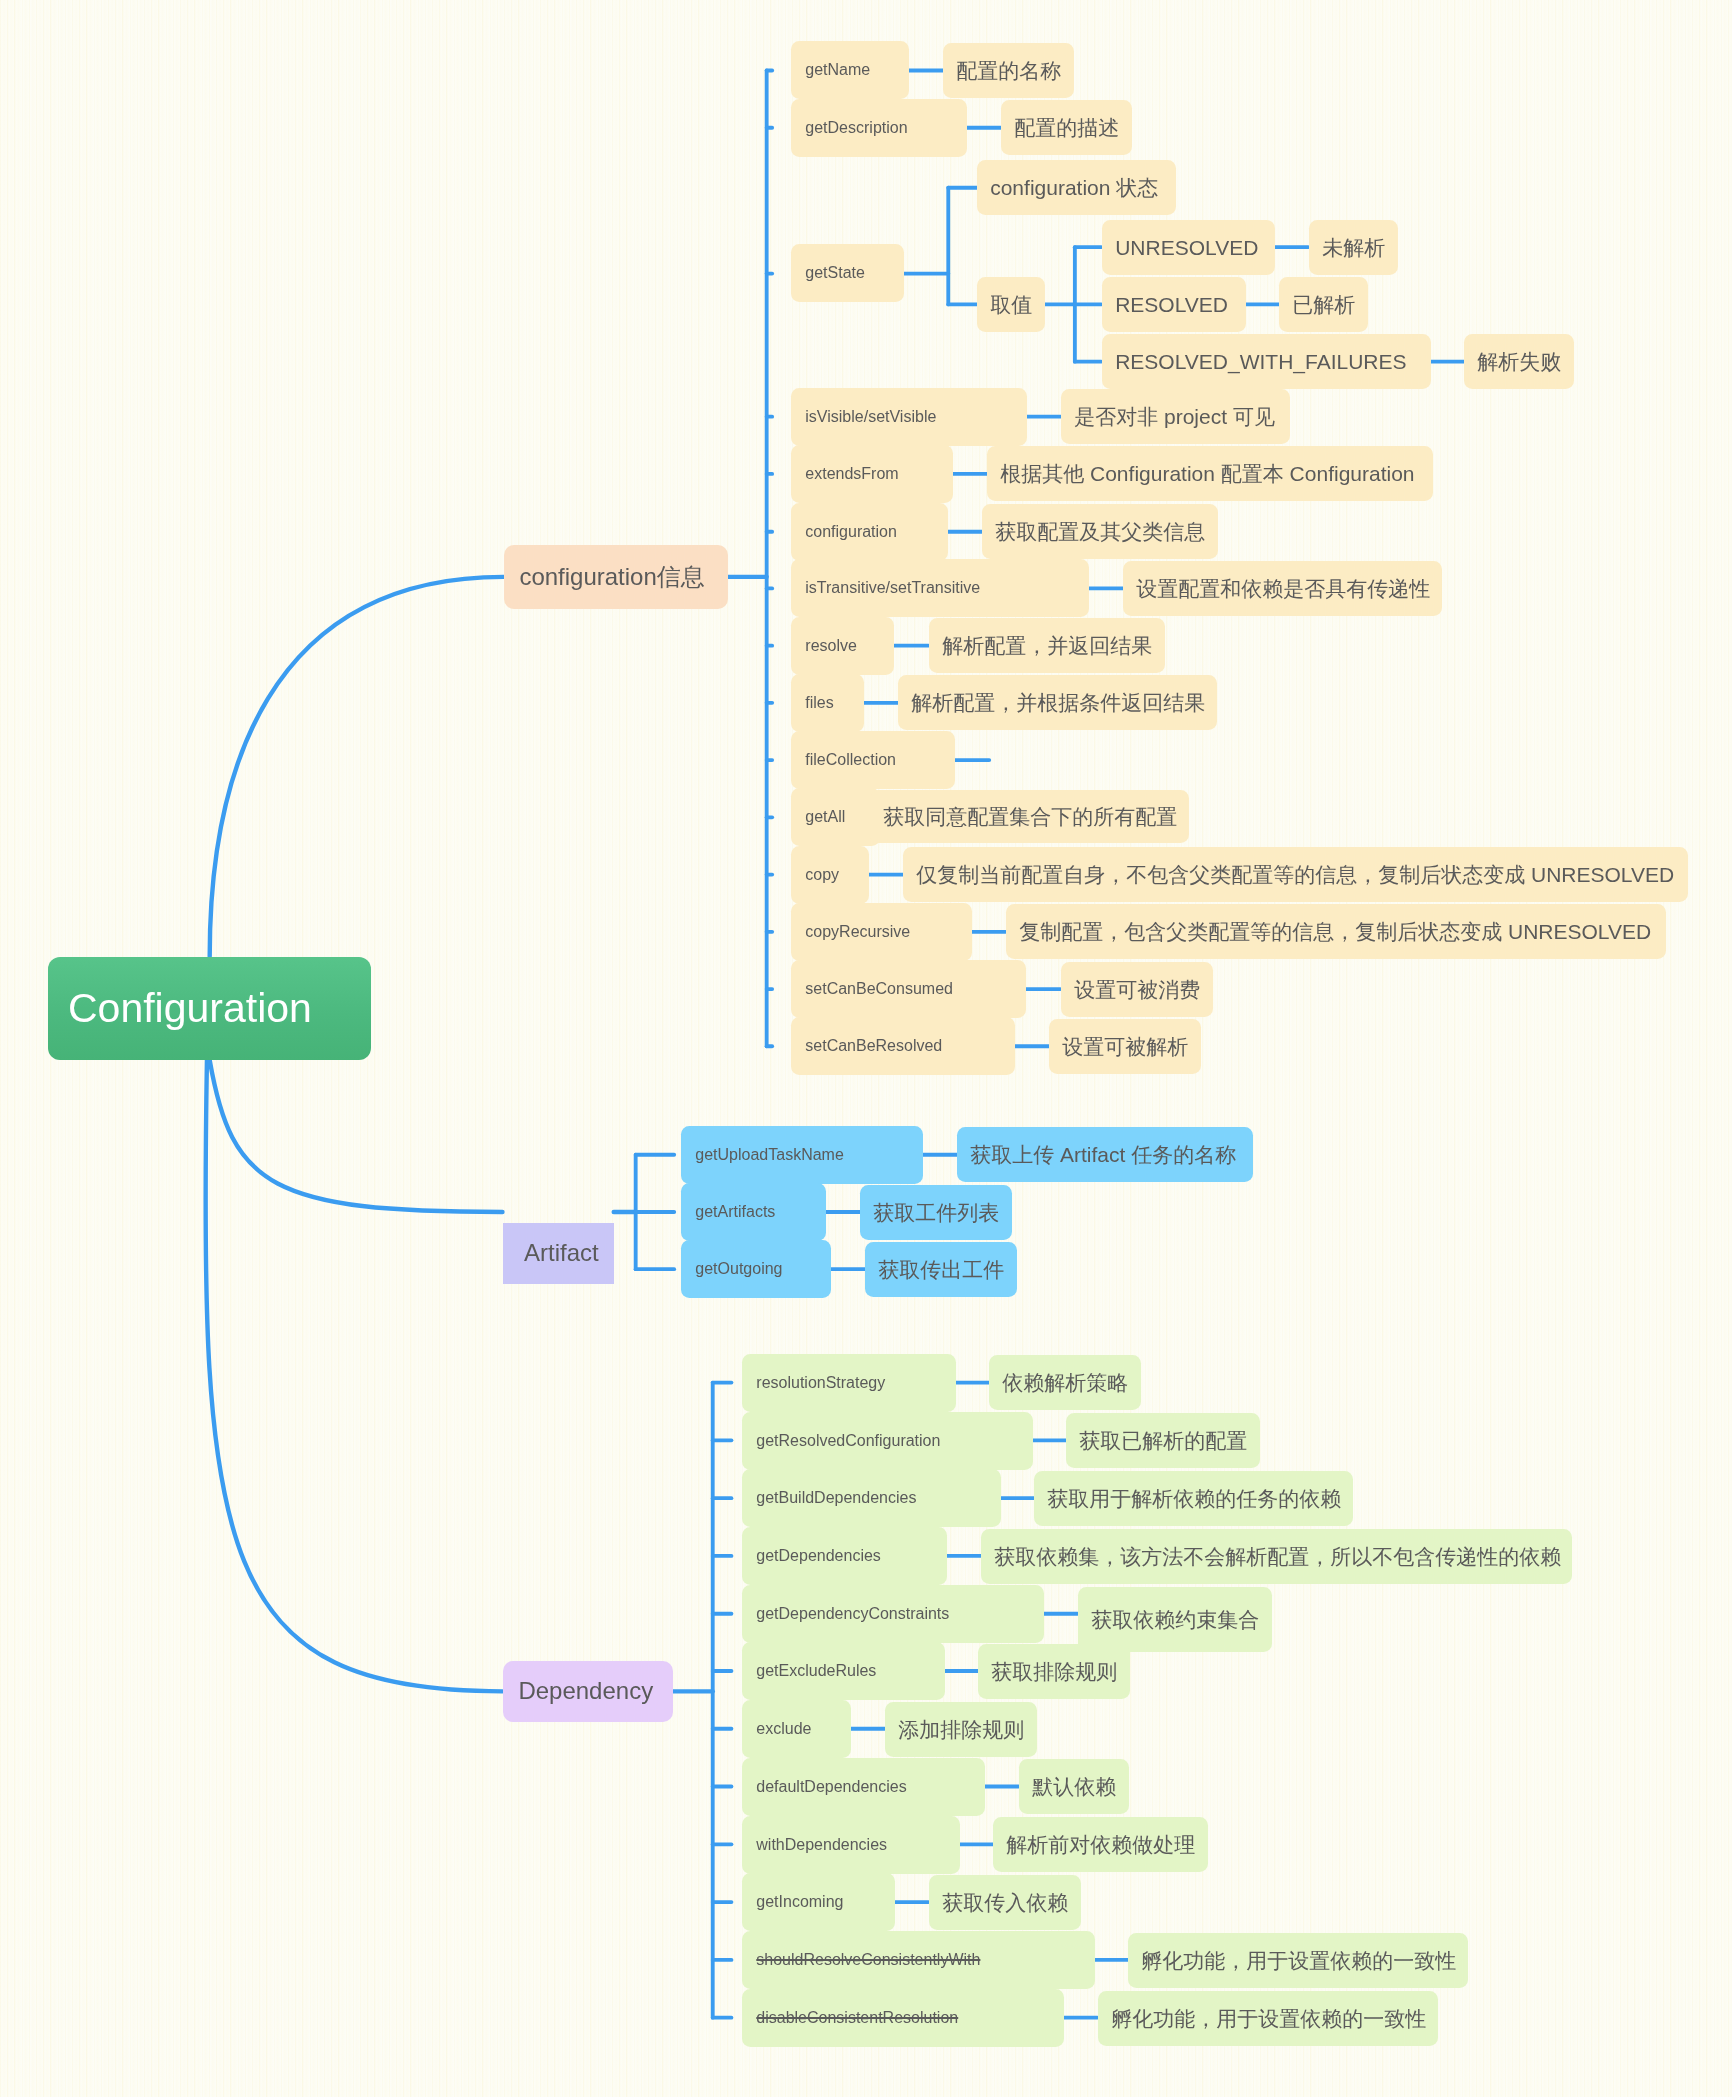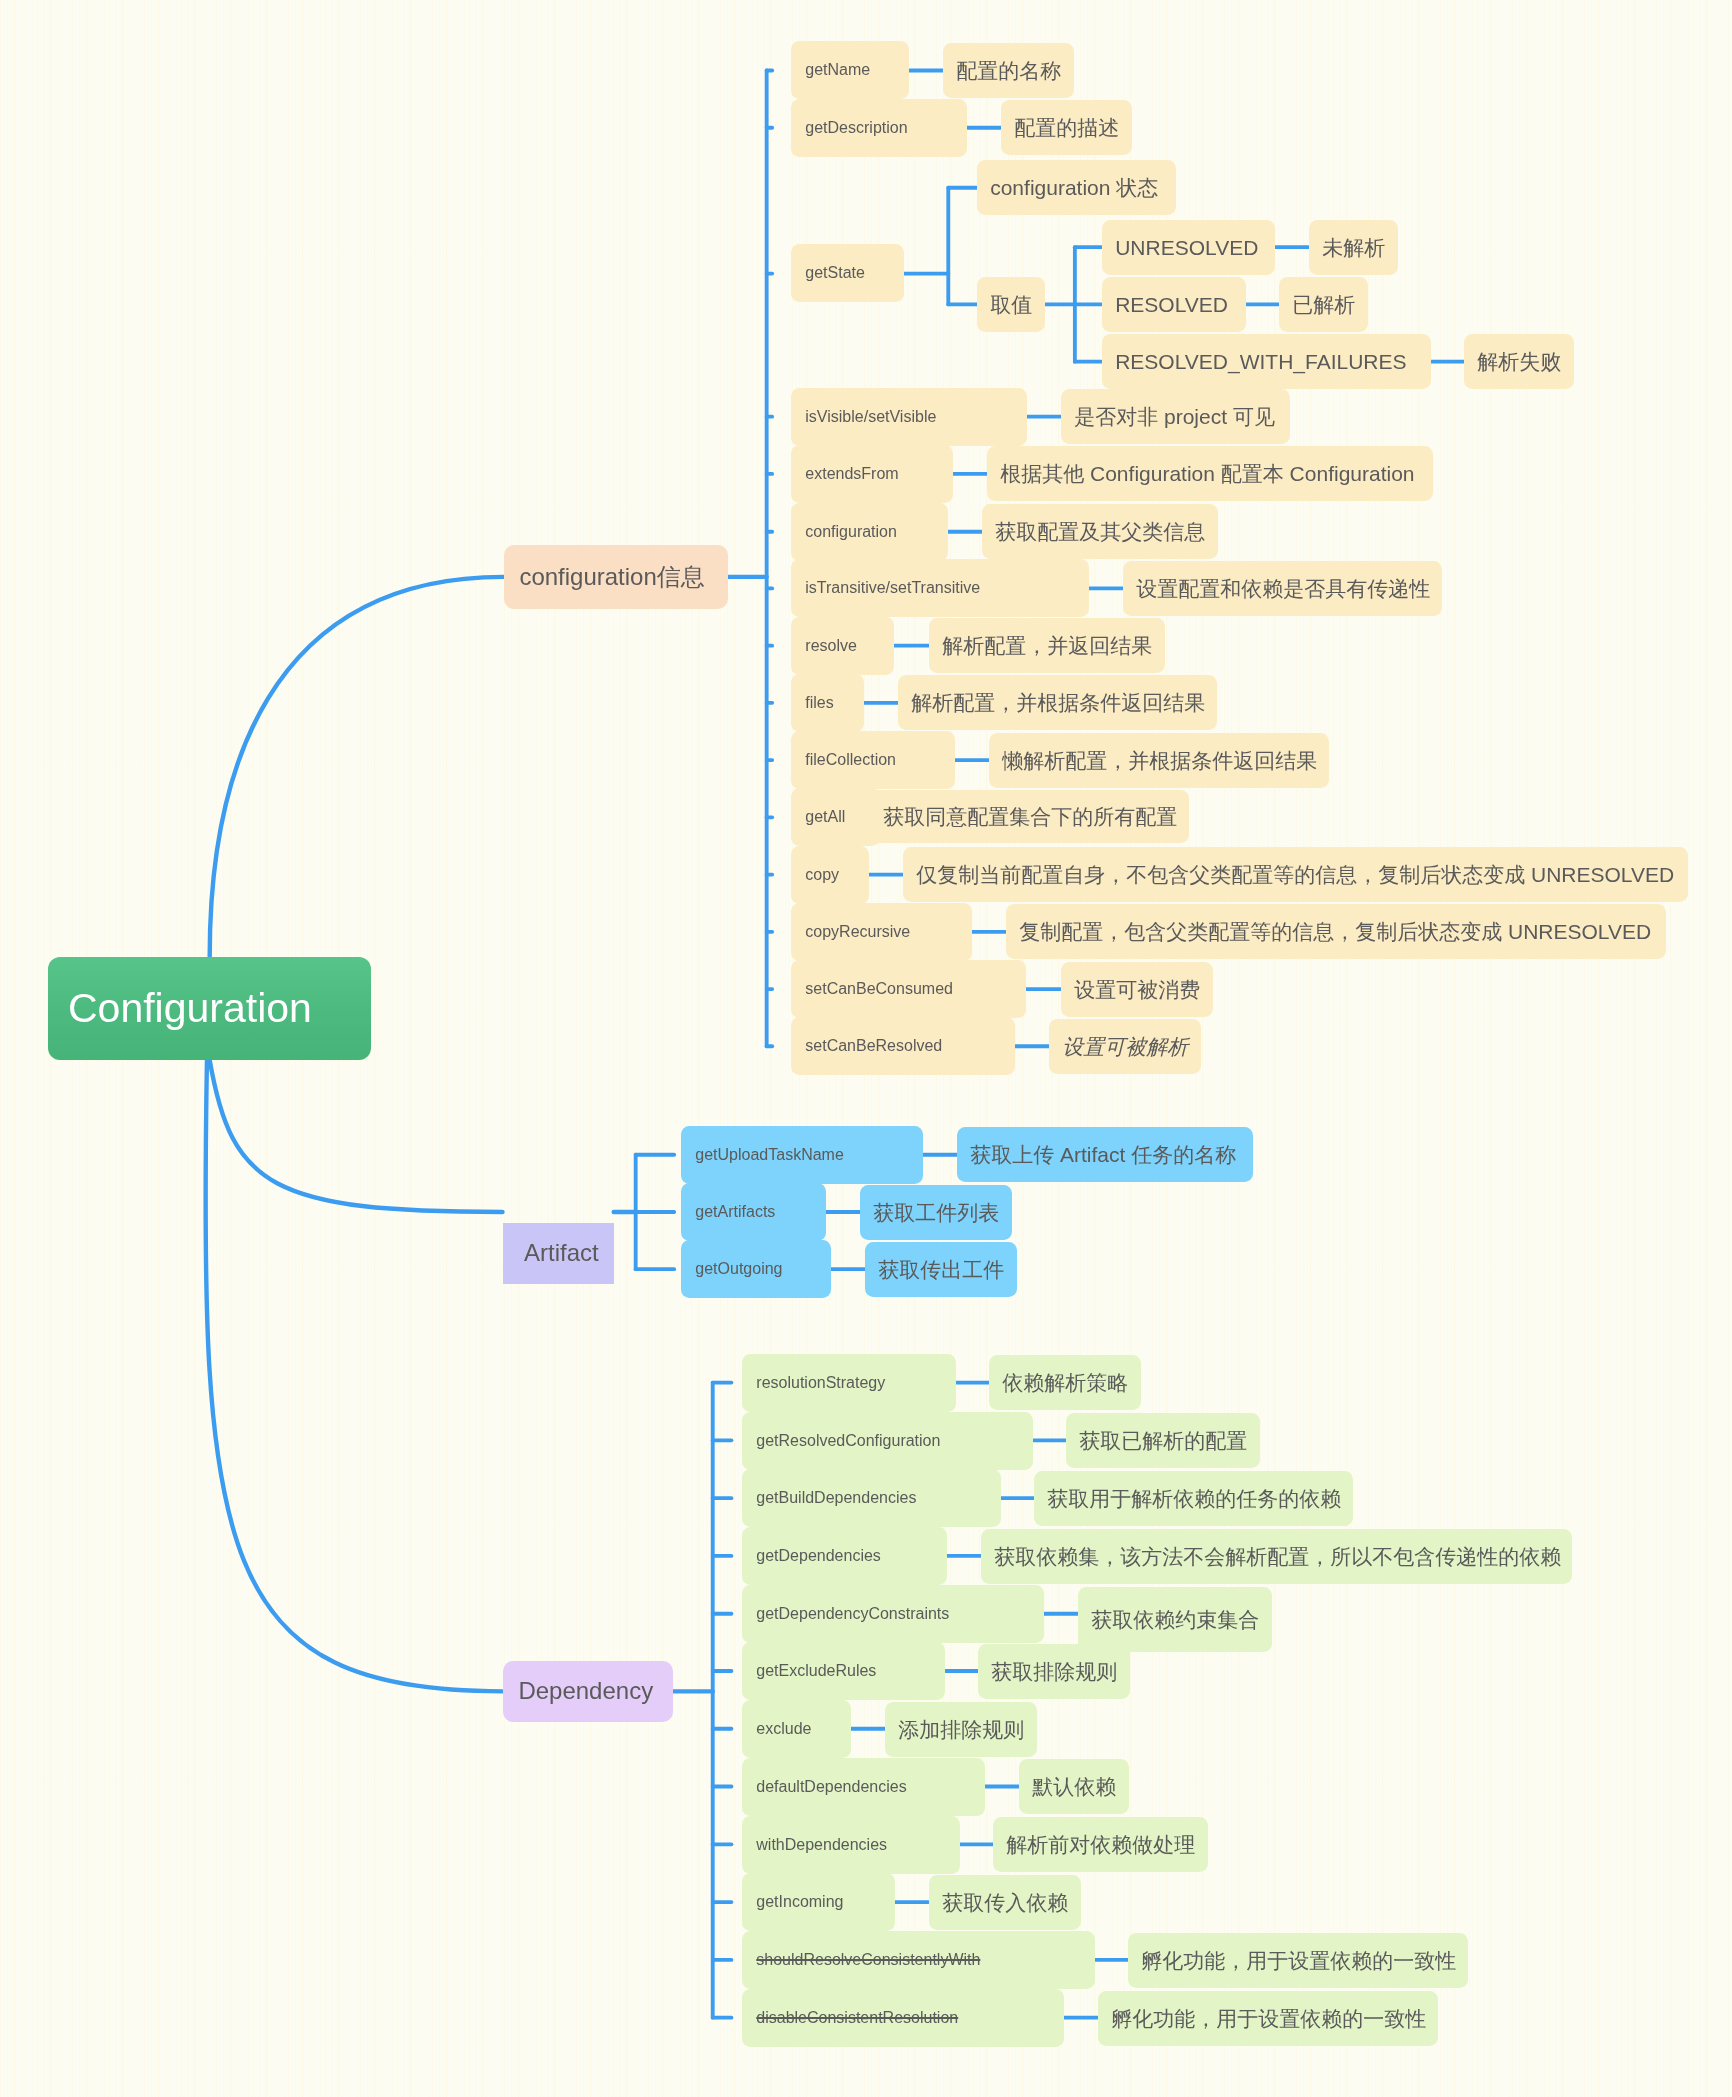--- a/index.html
+++ b/index.html
@@ -197,23 +197,20 @@
     </div>
     <div class="node node lvl2 c-yellow" style="left: 791px; top: 674px; height: 58px; width: 73px;">
       <span class="lbl">files</span>
     </div>
     <div class="node node lvl3 c-yellow" style="left: 898px; top: 675px; height: 55px; width: 319px;">
       <span class="lbl">解析配置，并根据条件返回结果</span>
     </div>
     <div class="node node lvl2 c-yellow" style="left: 791px; top: 731px; height: 58px; width: 164px;">
       <span class="lbl">fileCollection</span>
     </div>
-    <div class="node node lvl3 c-yellow" style="left: 989px; top: 733px; height: 55px; width: 340px;">
-      <span class="lbl">懒解析配置，并根据条件返回结果</span>
-    </div>
     <div class="node node lvl2 c-yellow" style="left: 791px; top: 788px; height: 58px; width: 89px;">
       <span class="lbl">getAll</span>
     </div>
     <div class="node node lvl3 c-yellow" style="left: 870px; top: 790px; height: 53px; width: 319px;">
       <span class="lbl">获取同意配置集合下的所有配置</span>
     </div>
     <div class="node node lvl2 c-yellow" style="left: 791px; top: 846px; height: 58px; width: 78px;">
       <span class="lbl">copy</span>
     </div>
     <div class="node node lvl3 c-yellow" style="left: 903px; top: 847px; height: 55px; width: 785px;">
@@ -227,21 +224,21 @@
     </div>
     <div class="node node lvl2 c-yellow" style="left: 791px; top: 960px; height: 58px; width: 235px;">
       <span class="lbl">setCanBeConsumed</span>
     </div>
     <div class="node node lvl3 c-yellow" style="left: 1061px; top: 962px; height: 55px; width: 152px;">
       <span class="lbl">设置可被消费</span>
     </div>
     <div class="node node lvl2 c-yellow" style="left: 791px; top: 1017px; height: 58px; width: 224px;">
       <span class="lbl">setCanBeResolved</span>
     </div>
-    <div class="node node lvl3 c-yellow" style="left: 1049px; top: 1019px; height: 55px; width: 152px; font-style: italic;">
+    <div class="node node lvl3 c-yellow" style="left: 1049px; top: 1019px; height: 55px; width: 152px;">
       <span class="lbl">设置可被解析</span>
     </div>
     <div class="node node lvl3 c-yellow" style="left: 977px; top: 160px; height: 55px; width: 199px;">
       <span class="lbl">configuration 状态</span>
     </div>
     <div class="node node lvl3 c-yellow" style="left: 977px; top: 277px; height: 55px; width: 68px;">
       <span class="lbl">取值</span>
     </div>
     <div class="node node lvl3 c-yellow" style="left: 1102px; top: 220px; height: 55px; width: 173px;">
       <span class="lbl">UNRESOLVED</span>

